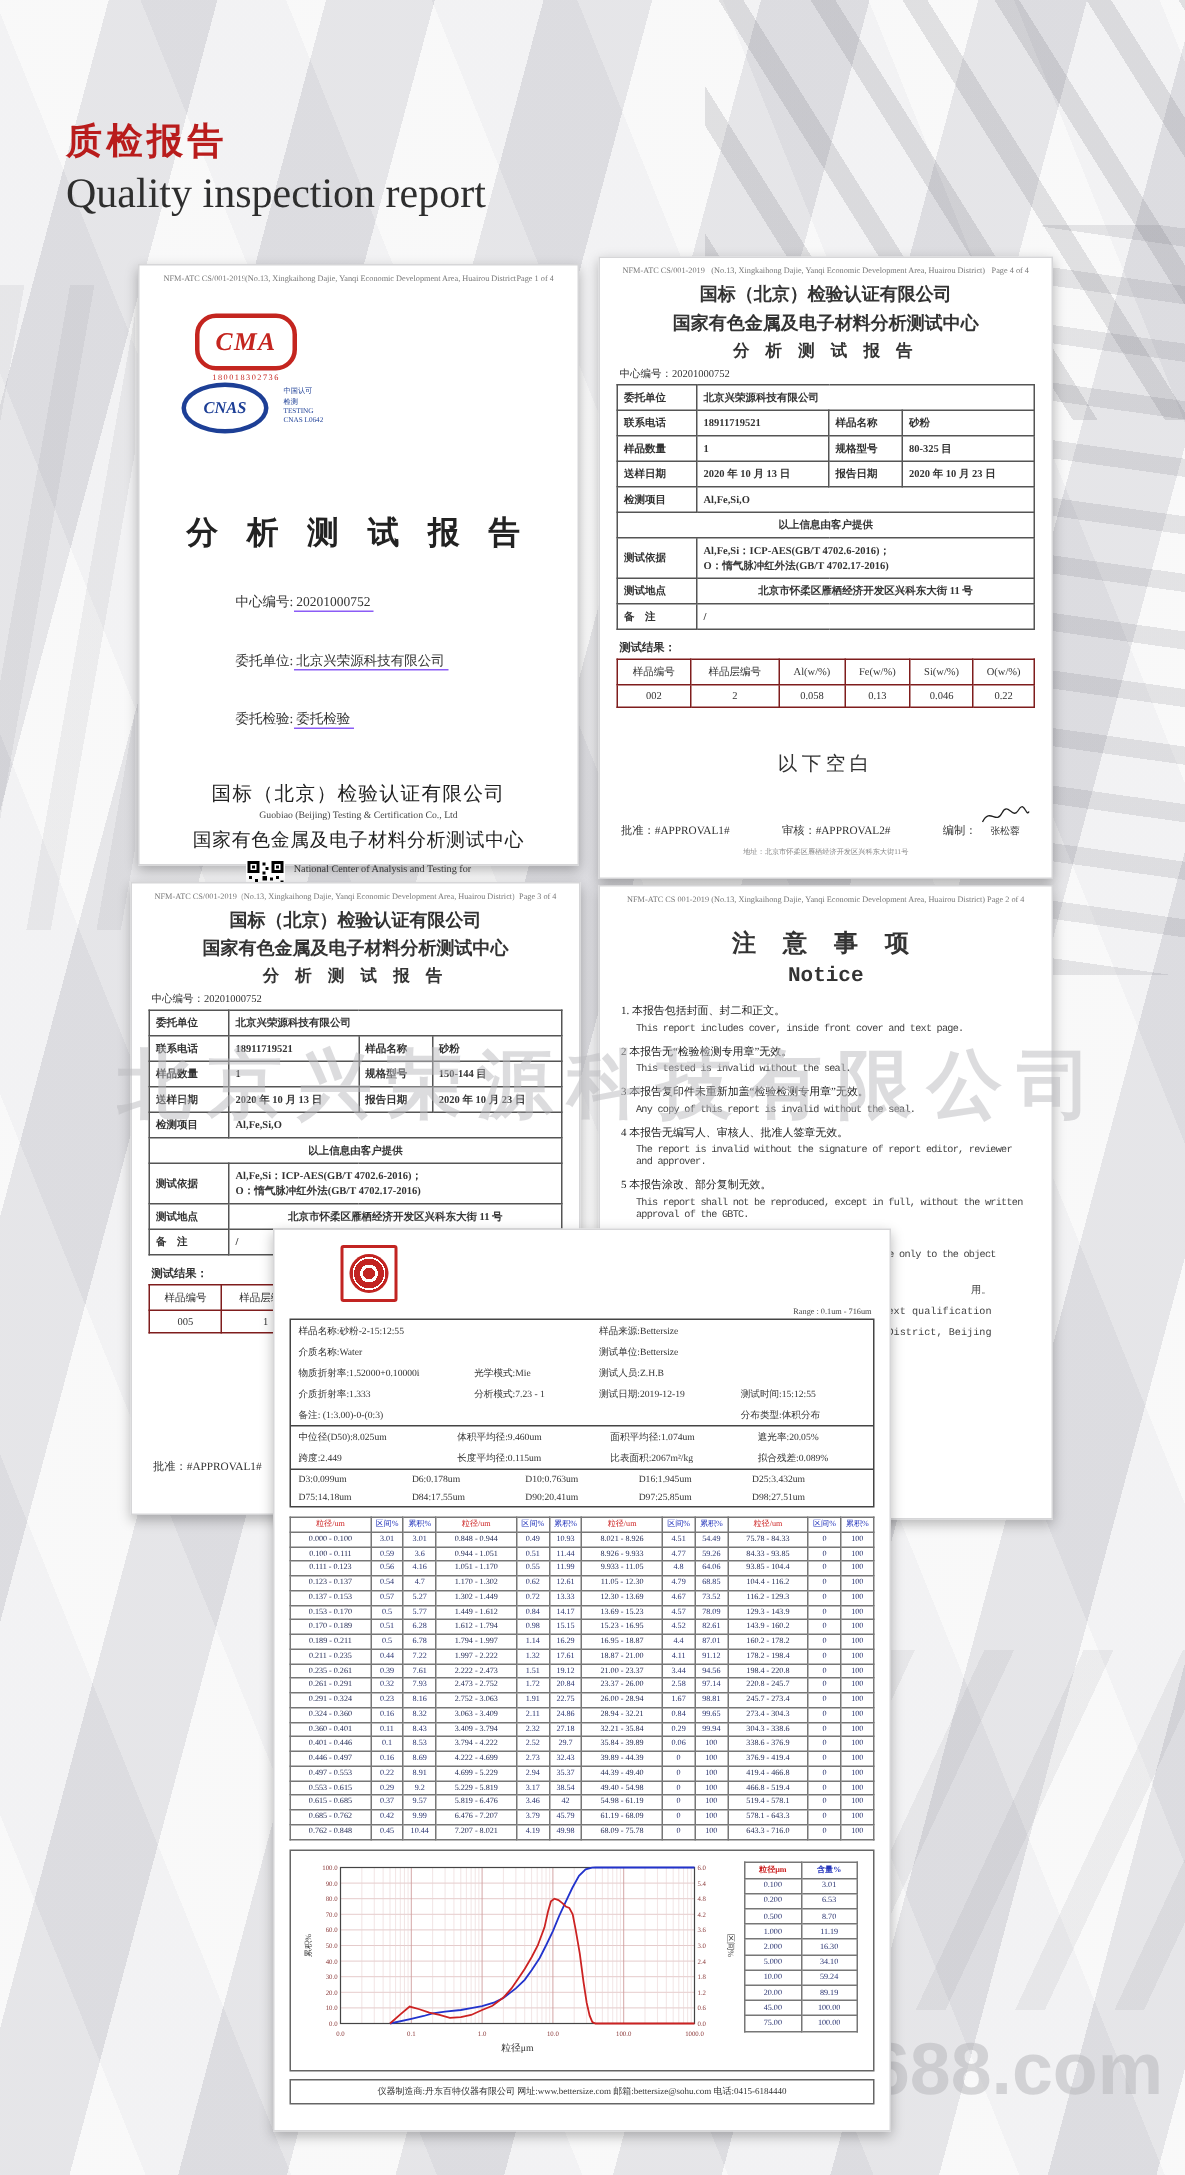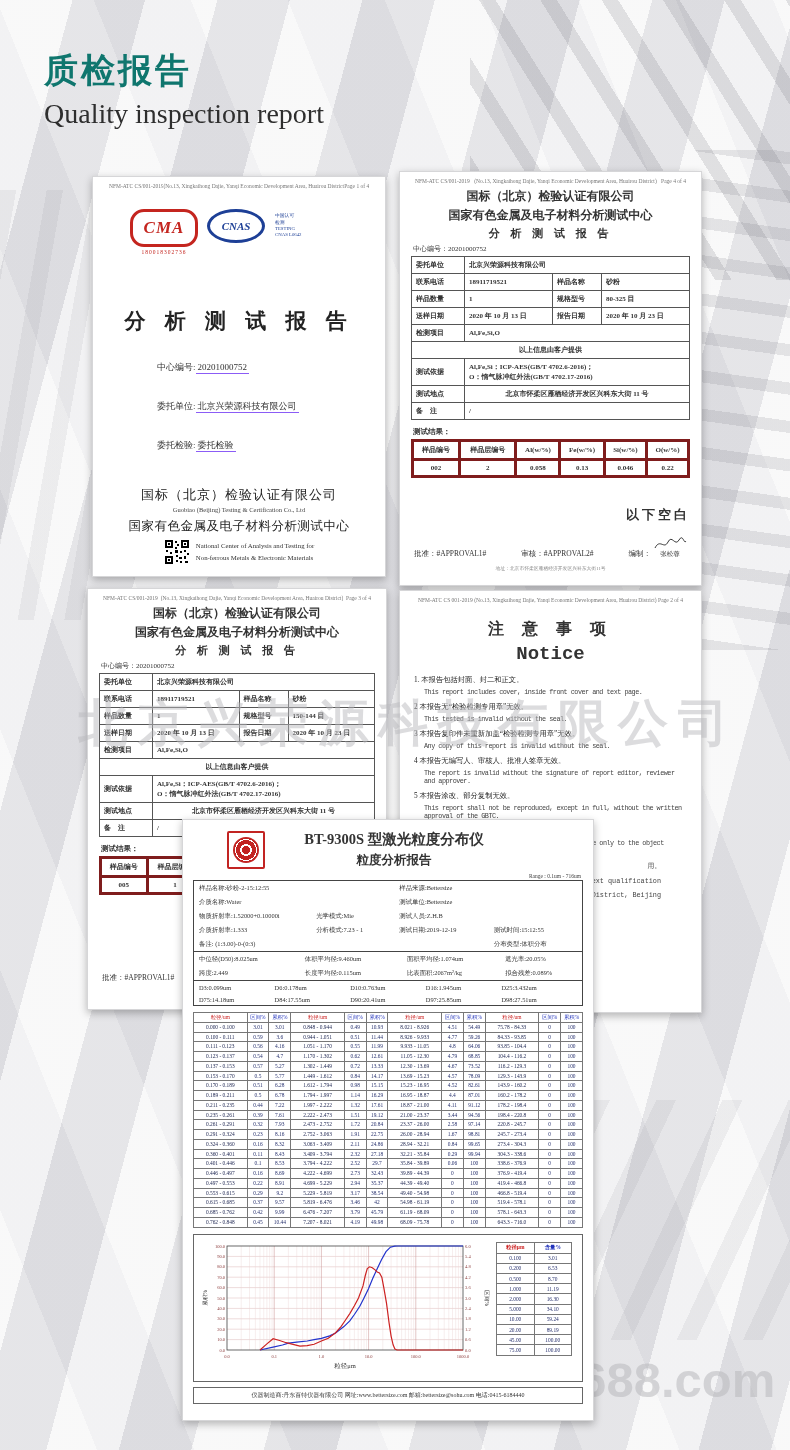--- a/index.html
+++ b/index.html
@@ -14,34 +14,34 @@
     background:repeating-linear-gradient(58deg, rgba(105,105,114,0.35) 0 14px, transparent 14px 52px);}
   .beam-right{position:absolute;top:150px;right:0;width:95px;height:500px;z-index:1;opacity:.45;
     background:repeating-linear-gradient(8deg, rgba(110,110,120,0.35) 0 12px, transparent 12px 38px);}
   .beam-left{position:absolute;top:190px;left:0;width:90px;height:430px;z-index:1;opacity:.3;
     background:repeating-linear-gradient(100deg, rgba(110,110,120,0.3) 0 16px, transparent 16px 46px);}
   .beam-br{position:absolute;top:1100px;right:0;width:200px;height:240px;z-index:1;opacity:.3;
     background:repeating-linear-gradient(115deg, rgba(110,110,120,0.3) 0 18px, transparent 18px 60px);}
 
   
   .page-head{position:absolute;left:44px;top:48px;z-index:5;}
-  .page-head .cn{font-size:34px;font-weight:bold;color:#0f766e;letter-spacing:3px;}
+  .page-head .cn{font-size:24px;font-weight:bold;color:#b91c1c;letter-spacing:3px;margin-top:30px;}
   .page-head .en{font-size:28px;color:#2e2e2e;font-family:"Liberation Serif","DejaVu Serif",serif;margin-top:4px;}
 
   
   .doc{position:absolute;background:#fff;border:1px solid #d6d6d8;
        box-shadow:0 3px 8px rgba(0,0,0,0.28);
        font-family:"Liberation Serif","DejaVu Serif",serif;color:#333;}
   .tiny-head{display:flex;justify-content:space-between;font-size:5.5px;color:#777;
              padding:6px 4px 0 4px;white-space:nowrap;}
   .tiny-head span{overflow:hidden;}
 
   
   #doc1{left:92px;top:176px;width:294px;height:401px;z-index:10;padding:0 12px;box-sizing:border-box;}
-  .logo-row{display:flex;justify-content:flex-start;align-items:flex-start;margin:20px 16px 0 16px;}
+  .logo-row{display:flex;justify-content:flex-start;align-items:flex-start;margin:20px 16px 0 16px;flex-direction:column;}
   .cma{width:86px;text-align:center;}
   .cma-box{width:62px;height:32px;border:3px solid #c4251f;border-radius:14px;margin:0 auto;
            display:flex;align-items:center;justify-content:center;}
   .cma-box span{color:#c4251f;font-weight:bold;font-size:17px;font-style:italic;letter-spacing:1px;}
   .cma-num{color:#c4251f;font-size:5.5px;letter-spacing:1px;margin-top:2px;}
   .cnas{display:flex;align-items:center;gap:10px;}
   .cnas-ellipse{width:52px;height:28px;border:3px solid #1d3f96;border-radius:50%;
                 display:flex;align-items:center;justify-content:center;}
   .cnas-ellipse span{color:#1d3f96;font-weight:bold;font-size:11px;font-style:italic;}
   .cnas-side{font-size:4.8px;color:#1d3f96;line-height:1.35;text-align:left;}
@@ -63,33 +63,33 @@
   .rep-t2{text-align:center;font-size:12px;font-weight:bold;margin-top:2px;}
   .rep-t3{text-align:center;font-size:11px;font-weight:bold;letter-spacing:4px;margin-top:2px;}
   .center-no{font-size:7px;margin:3px 0 2px 2px;}
   table.rep{width:100%;border-collapse:collapse;font-size:7px;font-weight:bold;}
   table.rep td{border:1px solid #555;padding:3px 4px;vertical-align:middle;}
   table.rep td.lab{width:44px;white-space:nowrap;}
   table.rep td.lab2{width:40px;white-space:nowrap;}
   .note-c{text-align:center;}
   .res-label{font-size:7.5px;font-weight:bold;margin:7px 0 2px 2px;}
   table.res{width:100%;border-collapse:collapse;font-size:7px;text-align:center;}
-  table.res td,table.res th{border:3px solid #7f1d1d;padding:3px 2px;font-weight:bold;}
-  .blank-line{text-align:right;font-weight:bold;font-size:13px;letter-spacing:3px;margin-top:28px;}
+  table.res td,table.res th{border:1px solid #7f1d1d;padding:3px 2px;font-weight:normal;}
+  .blank-line{text-align:center;font-weight:normal;font-size:13px;letter-spacing:3px;margin-top:28px;}
   .approve-row{position:absolute;left:14px;right:14px;bottom:26px;display:flex;align-items:flex-end;
                font-size:7.5px;white-space:nowrap;}
   .approve-row .gap{flex:1;}
   .sig-wrap{display:inline-flex;flex-direction:column;align-items:center;margin-left:2px;}
   .sig-name{font-size:6.5px;margin-top:-2px;}
   .doc-addr{position:absolute;left:0;right:0;bottom:14px;text-align:center;font-size:4.8px;color:#888;}
 
   
   #doc4{left:399px;top:590px;width:303px;height:423px;z-index:10;padding:0 14px;box-sizing:border-box;}
   .notice-t1{text-align:center;font-size:16px;font-weight:bold;letter-spacing:7px;margin-top:16px;}
-  .notice-t2{text-align:center;font-size:19px;font-weight:bold;margin-top:3px;
+  .notice-t2{text-align:center;font-size:14px;font-weight:bold;margin-top:3px;
              font-family:"Liberation Mono","DejaVu Sans Mono",monospace;}
   .notice-items{margin-top:10px;}
   .n-cn{font-size:7.3px;color:#222;margin-top:6px;}
   .n-en{font-size:6.8px;color:#444;margin-top:3px;margin-left:10px;
         font-family:"Liberation Mono","DejaVu Sans Mono",monospace;letter-spacing:-0.5px;}
   .n-frag{font-size:6.8px;color:#444;text-align:right;margin-top:6px;margin-right:26px;
           font-family:"Liberation Mono","DejaVu Sans Mono",monospace;}
 
   
   #doc5{left:182px;top:819px;width:412px;height:602px;z-index:40;padding:0 10px;box-sizing:border-box;}
@@ -439,24 +439,20 @@
   <div class="n-frag">用。</div>
   <div class="n-frag">Next  qualification</div>
   <div class="n-frag">ou District, Beijing</div>
 </div>
 
 <div class="doc" id="doc5">
   <div class="bt-head">
     <div class="bt-logo">
         <div class="ring"></div>
       </div>
-    <div class="bt-titles">
-      <div class="bt-t1">BT-9300S 型激光粒度分布仪</div>
-      <div class="bt-t2">粒度分析报告</div>
-    </div>
   </div>
   <div class="range-line">Range : 0.1um - 716um</div>
 
   <div class="info-box">
     <div class="iline">
       <span style="flex:0 0 53%">样品名称:砂粉-2-15:12:55</span>
       <span>样品来源:Bettersize</span>
     </div>
     <div class="iline">
       <span style="flex:0 0 53%">介质名称:Water</span>

